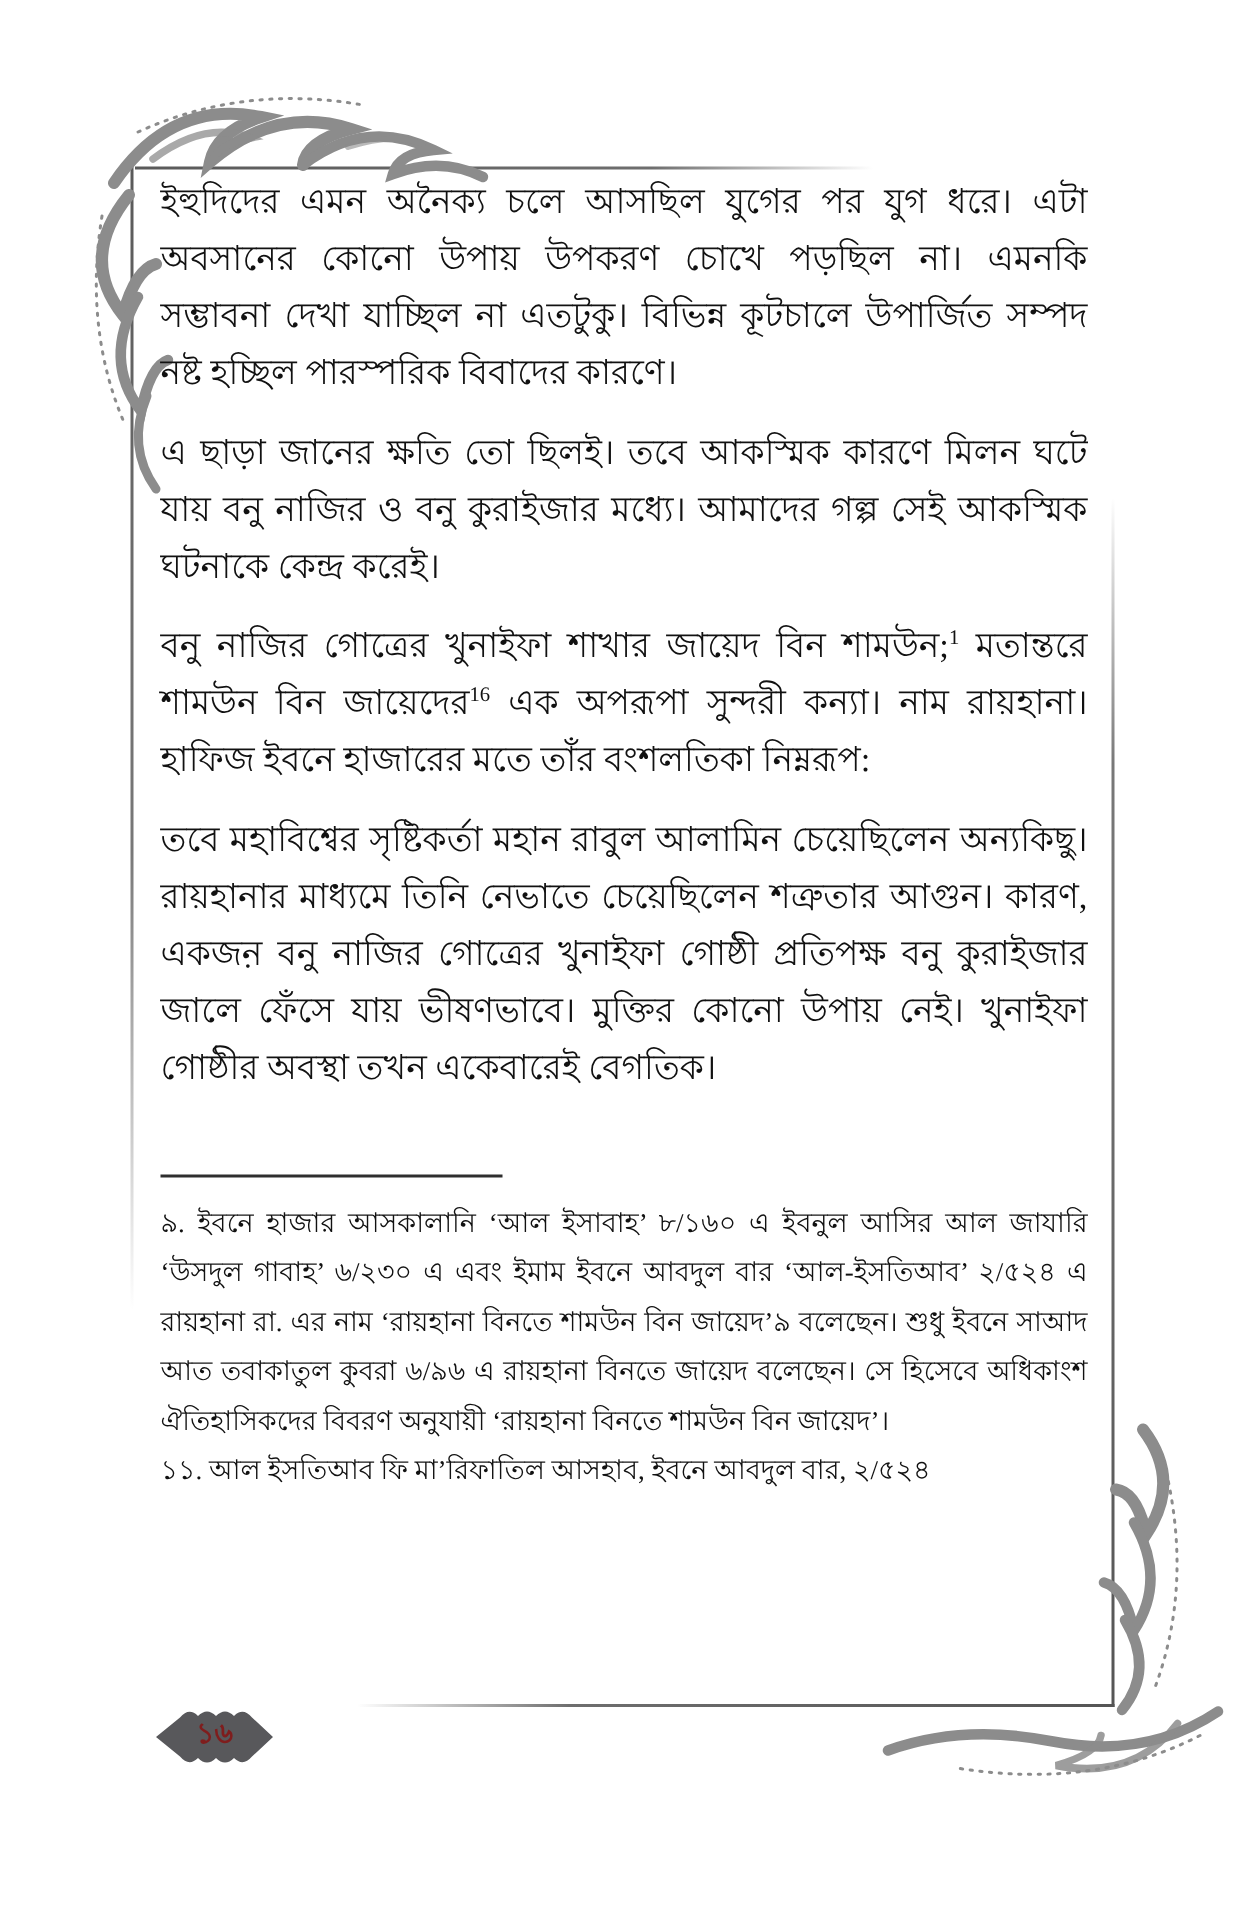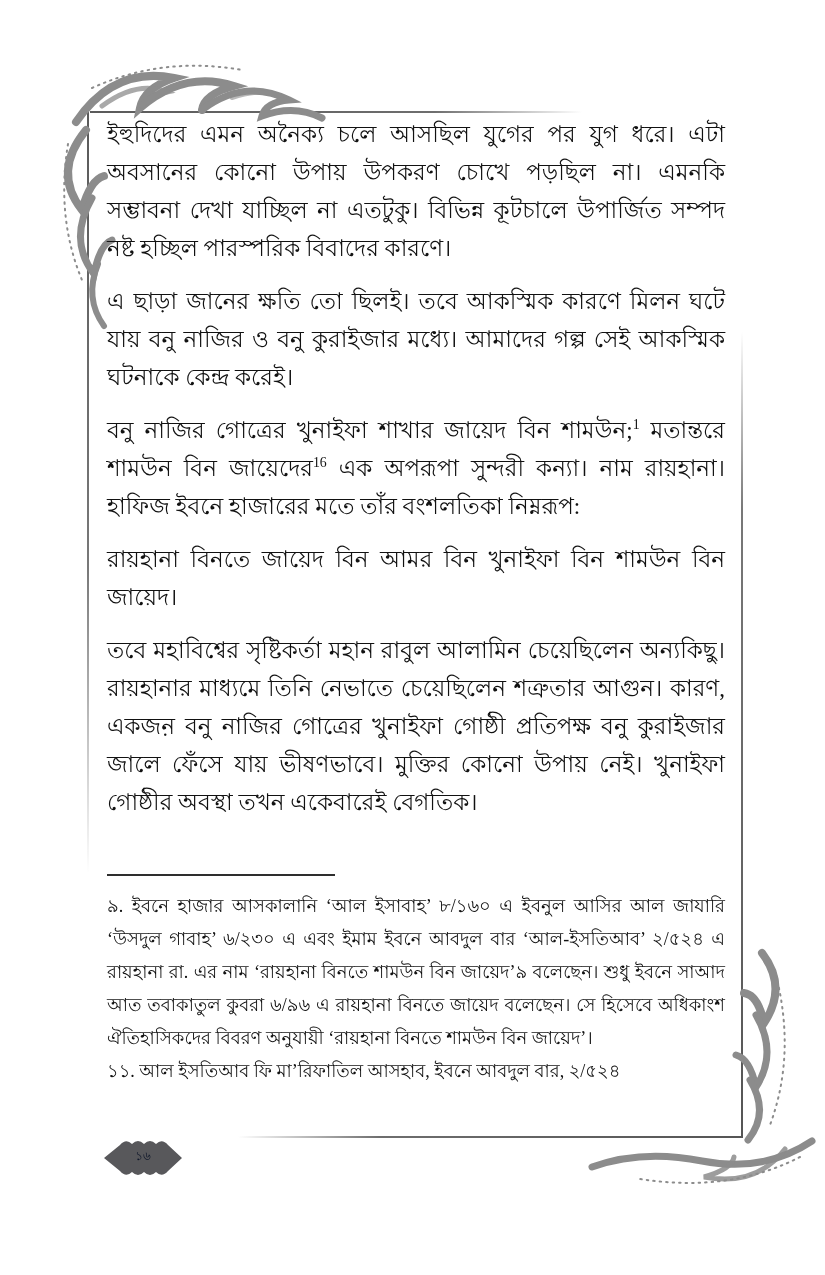--- a/index.html
+++ b/index.html
@@ -54,21 +54,21 @@
     font-size:18px;line-height:33px;
     text-align:justify;
   }
 
   
   .page-badge{position:absolute;left:103px;top:1137px;width:80px;height:42px;}
   .page-badge svg{position:absolute;inset:0;}
   .page-badge .num{
     position:absolute;inset:0;
     display:flex;align-items:center;justify-content:center;
-    color:#0f172a;font-size:12px;font-weight:normal;
+    color:#7f1d1d;font-size:19px;font-weight:bold;
     padding-bottom:2px;
   }
 </style>
 </head>
 <body>
 
 <div class="page">
 
   <div class="frame frame-top"></div>
   <div class="frame frame-left"></div>
@@ -105,21 +105,20 @@
     </svg>
   </div>
 
   <main class="content">
     <p>ইহুদিদের এমন অনৈক্য চলে আসছিল যুগের পর যুগ ধরে। এটা অবসানের কোনো উপায় উপকরণ চোখে পড়ছিল না। এমনকি সম্ভাবনা দেখা যাচ্ছিল না এতটুকু। বিভিন্ন কূটচালে উপার্জিত সম্পদ নষ্ট হচ্ছিল পারস্পরিক বিবাদের কারণে।</p>
     <p>এ ছাড়া জানের ক্ষতি তো ছিলই। তবে আকস্মিক কারণে মিলন ঘটে যায় বনু নাজির ও বনু কুরাইজার মধ্যে। আমাদের গল্প সেই আকস্মিক ঘটনাকে কেন্দ্র করেই।</p>
 
 
     <p><span>বনু নাজির গোত্রের খুনাইফা শাখার জায়েদ বিন শামউন;</span><sup class="fnref">1</sup><span> মতান্তরে শামউন বিন জায়েদের</span><sup class="fnref">16</sup><span> এক অপরূপা সুন্দরী কন্যা। নাম রায়হানা। হাফিজ ইবনে হাজারের মতে তাঁর বংশলতিকা নিম্নরূপ:</span></p>
 
-    <p class="lineage">রায়হানা বিনতে জায়েদ বিন আমর বিন খুনাইফা বিন শামউন বিন জায়েদ।</p>
     <p>তবে মহাবিশ্বের সৃষ্টিকর্তা মহান রাবুল আলামিন চেয়েছিলেন অন্যকিছু। রায়হানার মাধ্যমে তিনি নেভাতে চেয়েছিলেন শত্রুতার আগুন। কারণ, একজন় বনু নাজির গোত্রের খুনাইফা গোষ্ঠী প্রতিপক্ষ বনু কুরাইজার জালে ফেঁসে যায় ভীষণভাবে। মুক্তির কোনো উপায় নেই। খুনাইফা গোষ্ঠীর অবস্থা তখন একেবারেই বেগতিক।</p>
 
     <div class="footnotes">
       <div class="fn-rule"></div>
       <p>৯. ইবনে হাজার আসকালানি ‘আল ইসাবাহ’ ৮/১৬০ এ ইবনুল আসির আল জাযারি ‘উসদুল গাবাহ’ ৬/২৩০ এ এবং ইমাম ইবনে আবদুল বার ‘আল-ইসতিআব’ ২/৫২৪ এ রায়হানা রা. এর নাম ‘রায়হানা বিনতে শামউন বিন জায়েদ’৯ বলেছেন। শুধু ইবনে সাআদ আত তবাকাতুল কুবরা ৬/৯৬ এ রায়হানা বিনতে জায়েদ বলেছেন। সে হিসেবে অধিকাংশ ঐতিহাসিকদের বিবরণ অনুযায়ী ‘রায়হানা বিনতে শামউন বিন জায়েদ’।</p>
       <p>১১. আল ইসতিআব ফি মা’রিফাতিল আসহাব, ইবনে আবদুল বার, ২/৫২৪</p>
     </div>
   </main>
 
   <div class="page-badge">

